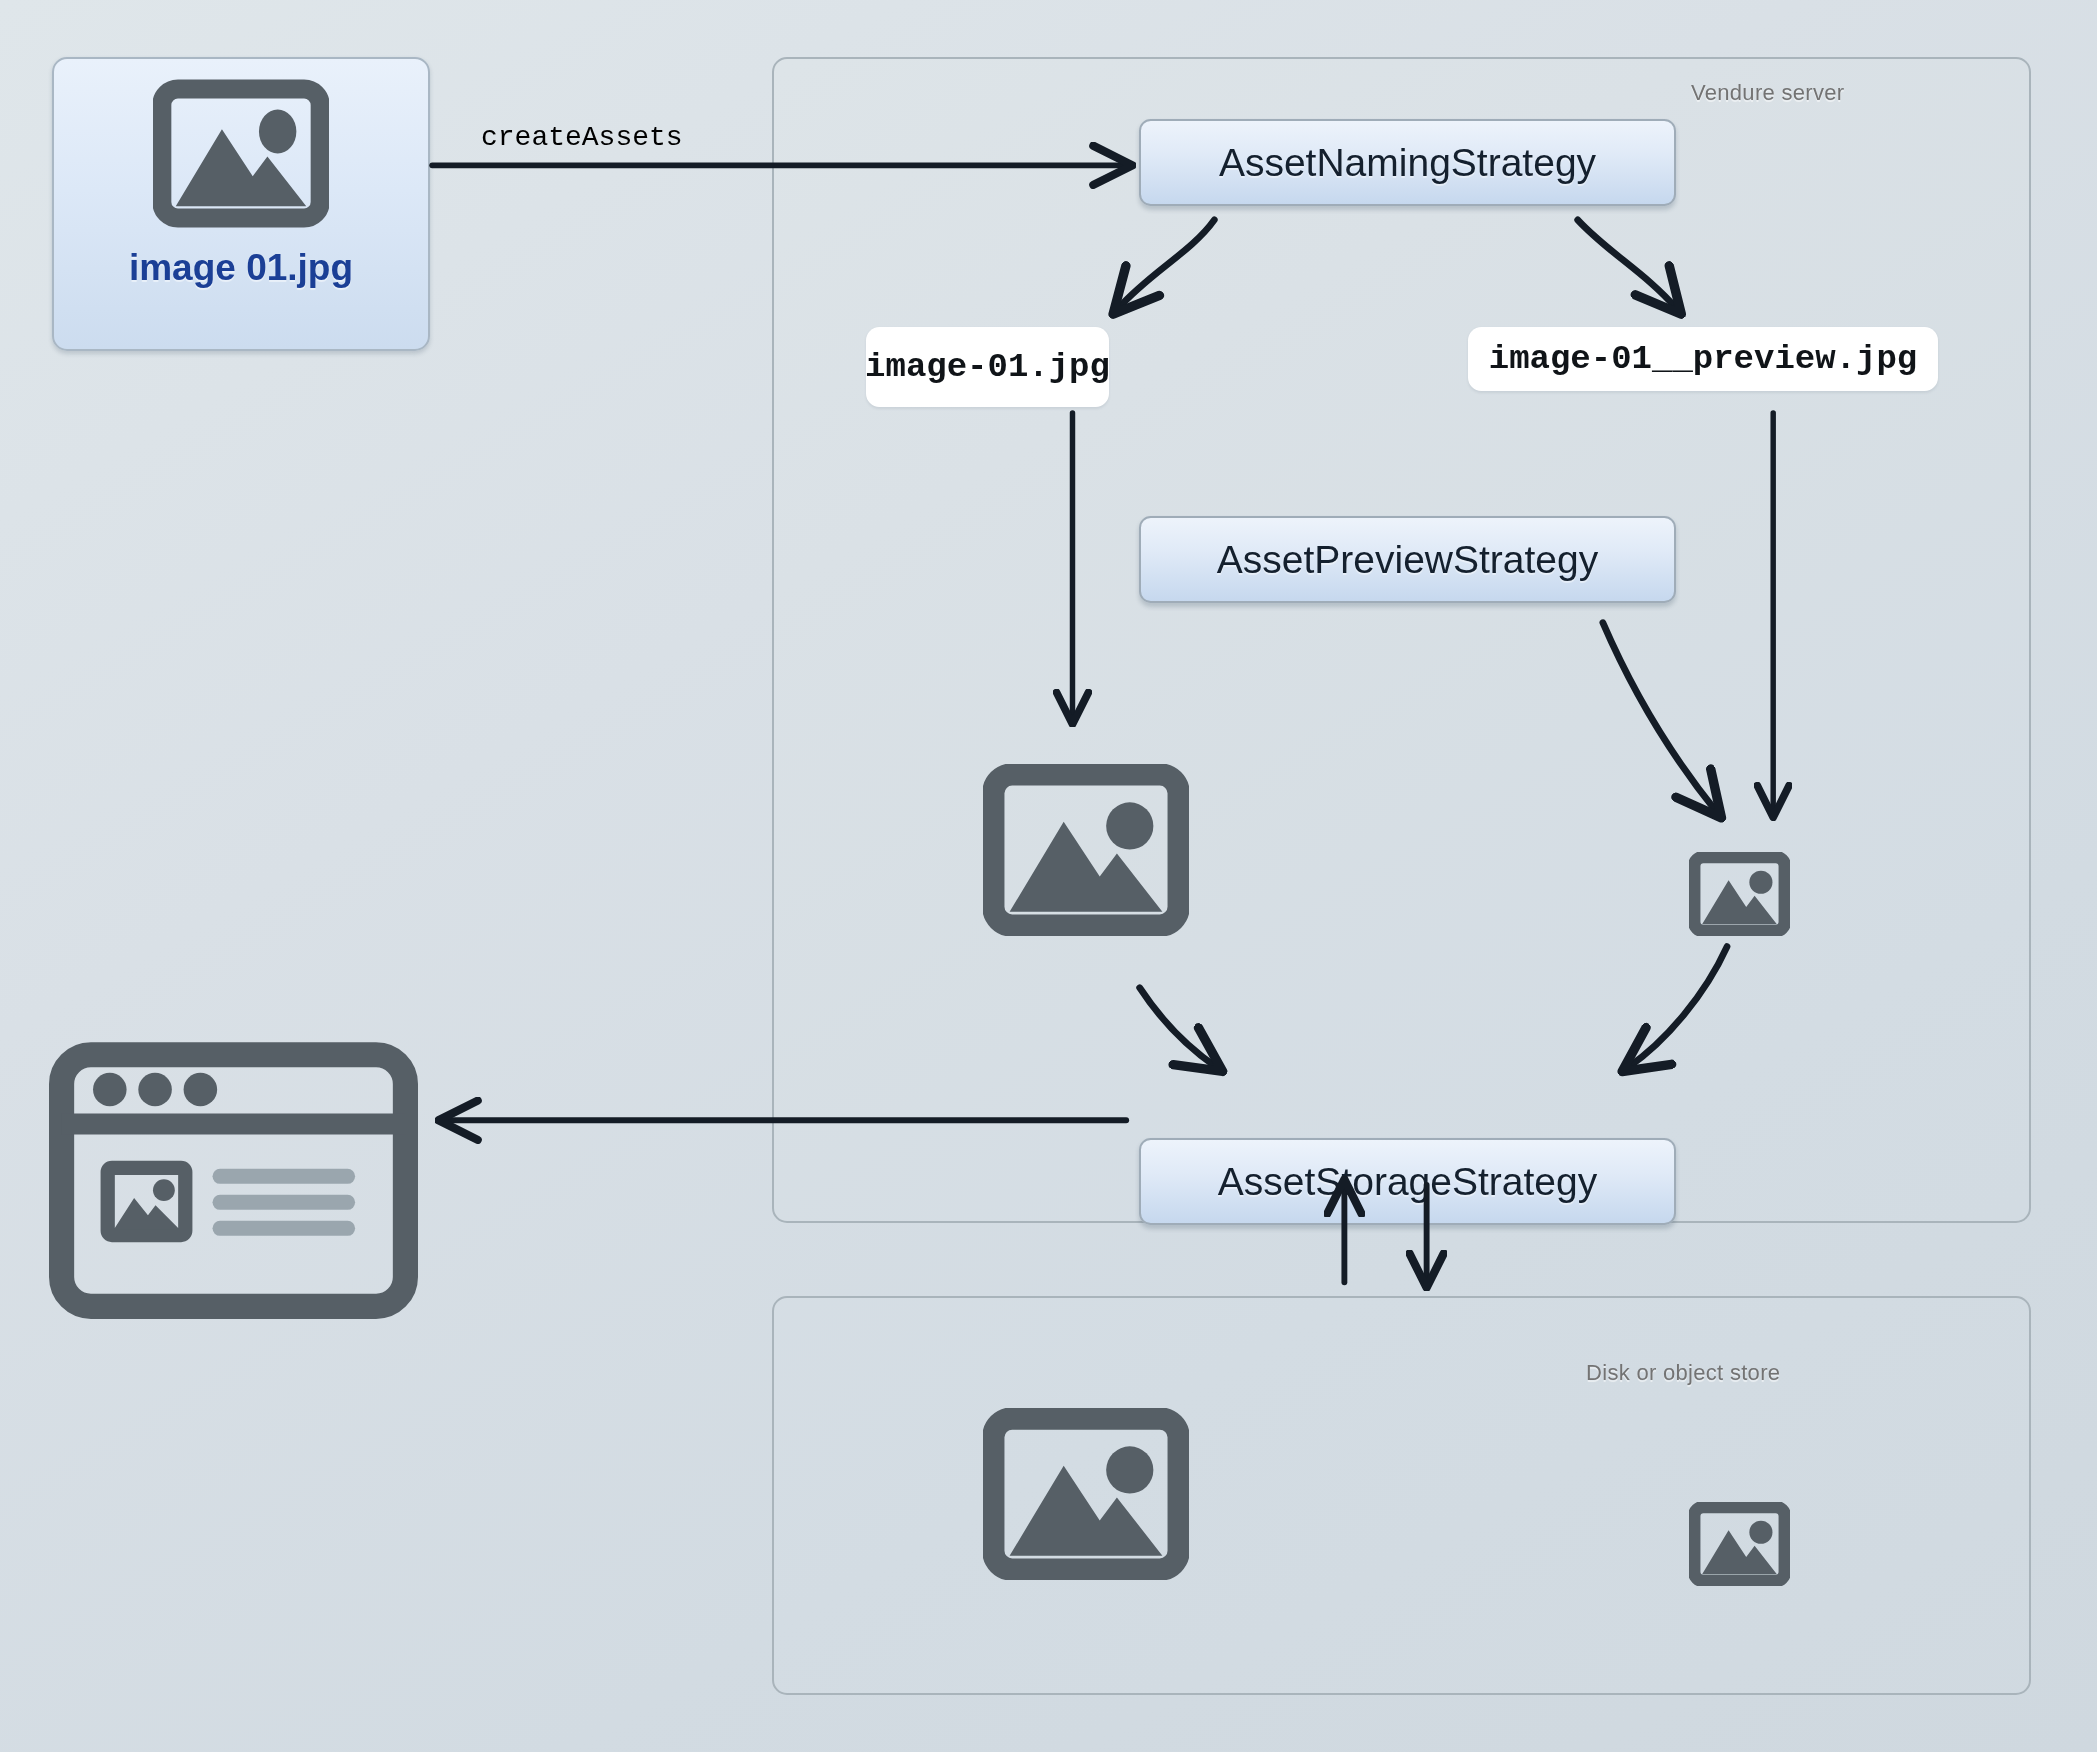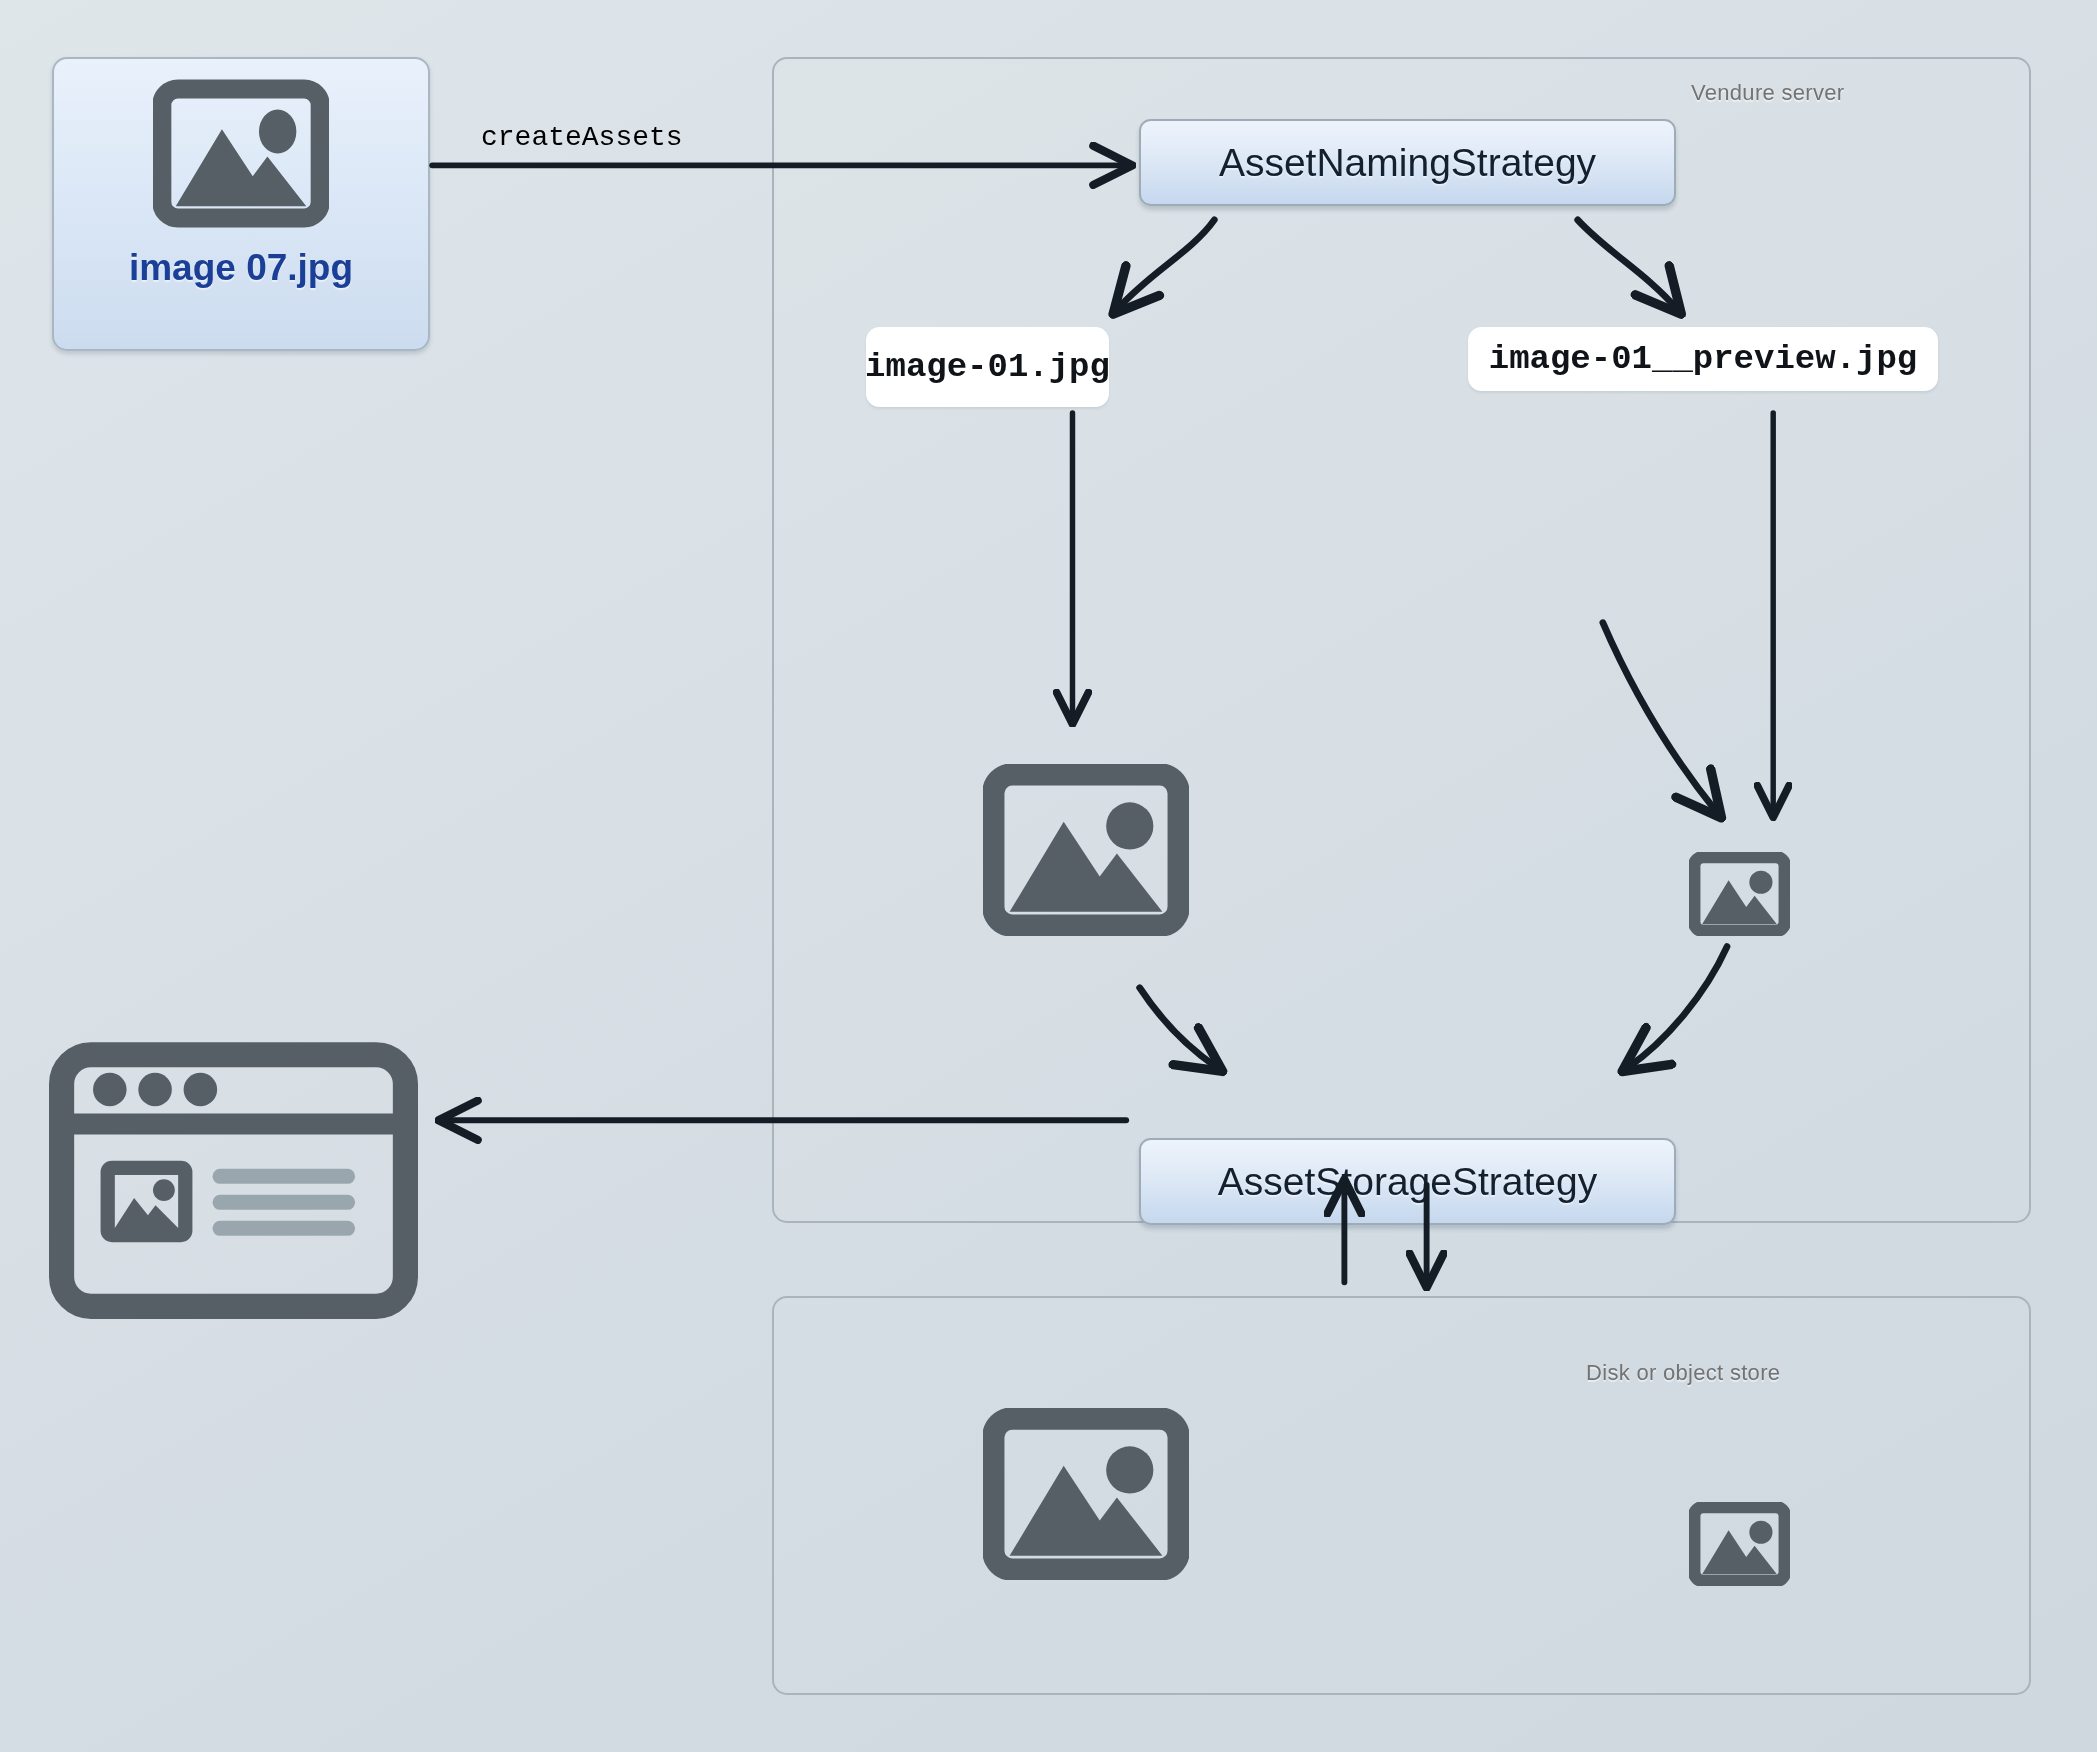--- a/index.html
+++ b/index.html
@@ -107,27 +107,28 @@
   <div class="group-label" style="left:1586px;top:1320px;margin-top:40px;">Disk or object store</div>
 
   <div class="asset-card" style="left:52px;top:57px;width:378px;height:294px;padding-top:18.5px;">
     <span class="img-glyph" style="position:relative;display:block;">
       <svg width="176" height="151" viewBox="0 0 24 20" aria-hidden="true">
         <rect x="1.2" y="1.2" width="21.6" height="17.6" rx="2.2" ry="2.2" fill="none" stroke="#565f66" stroke-width="2.6"></rect>
         <ellipse cx="17" cy="7" rx="2.55" ry="3.0" fill="#565f66"></ellipse>
         <path d="M3.1 17.2 L9.4 6.7 L13.6 13.1 L15.6 10.4 L20.9 17.2 Z" fill="#565f66"></path>
       </svg>
     </span>
-    <span class="card-label" style="margin-top:15px;">image 07.jpg</span>
+    <span class="card-label" style="margin-top:15px;">image 01.jpg</span>
   </div>
 
   <div class="edge-label" style="left:481px;top:122px;">createAssets</div>
 
   <div class="strategy" style="left:1139px;top:119px;width:537px;height:87px;">AssetNamingStrategy</div>
 
+  <div class="strategy" style="left:1139px;top:516px;width:537px;height:87px;">AssetPreviewStrategy</div>
 
   <div class="strategy" style="left:1139px;top:1138px;width:537px;height:87px;">AssetStorageStrategy</div>
 
   <div class="filename-chip" style="left:866px;top:327px;width:243px;height:80px;">image-01.jpg</div>
 
   <div class="filename-chip" style="left:1468px;top:327px;width:470px;height:64px;">image-01__preview.jpg</div>
 
   <div class="img-glyph" style="left:983px;top:764px;">
     <svg width="206" height="172" viewBox="0 0 24 20" aria-hidden="true">
       <rect x="1.2" y="1.2" width="21.6" height="17.6" rx="2.2" ry="2.2" fill="none" stroke="#565f66" stroke-width="2.6"></rect>

